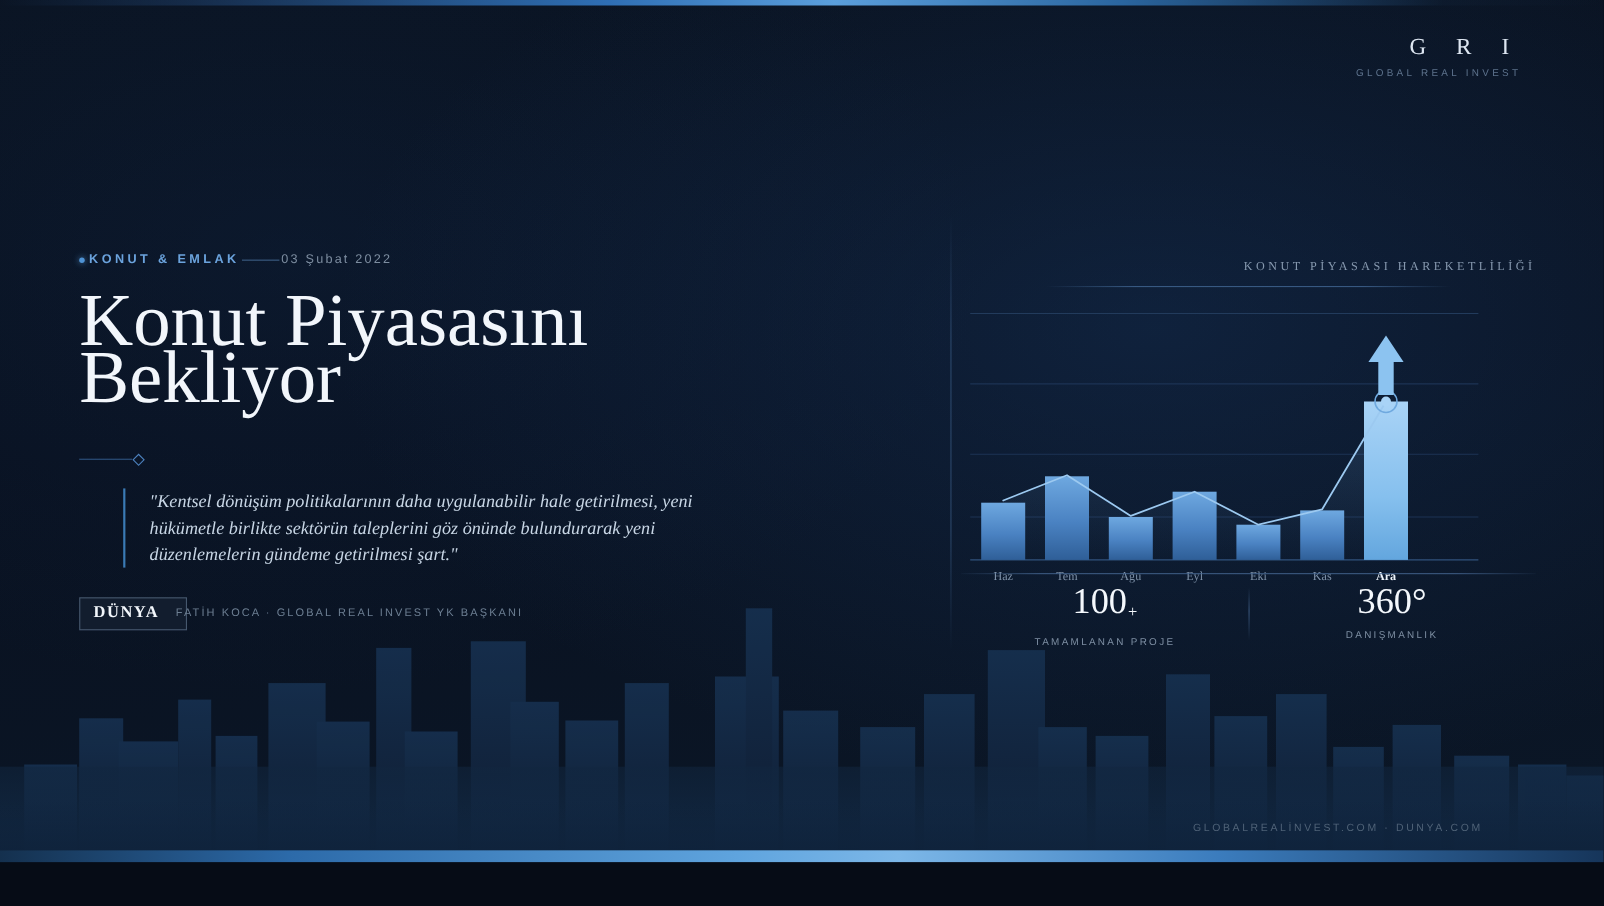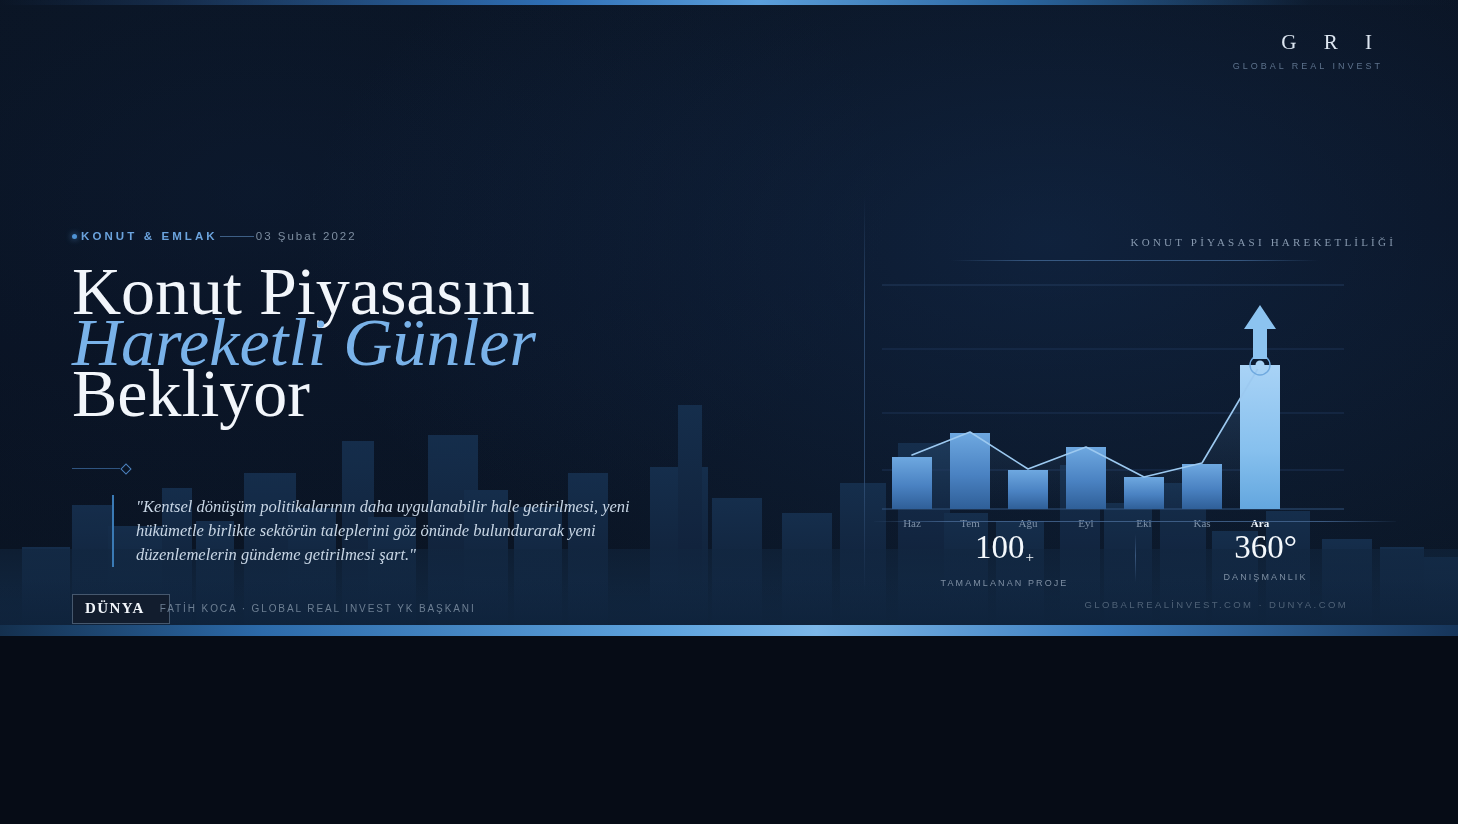--- a/index.html
+++ b/index.html
@@ -3,21 +3,21 @@
 <meta charset="utf-8">
 <style>
   html, body {
     margin: 0;
     padding: 0;
     background: #060c16;
   }
   .stage {
     position: relative;
     width: 1458px;
-    height: 636px;
+    height: 784px;
     overflow: hidden;
     background:
       radial-gradient(1100px 620px at 72% 38%, rgba(30,72,126,0.30) 0%, rgba(12,24,42,0.0) 68%),
       radial-gradient(900px 560px at 18% 30%, rgba(18,44,80,0.26) 0%, rgba(10,19,33,0.0) 70%),
       linear-gradient(175deg, #0a1321 0%, #091120 46%, #0b1727 100%);
     font-family: "Liberation Sans", sans-serif;
     color: #e8eef6;
     user-select: none;
   }
 
@@ -301,21 +301,20 @@
 
     <div class="kicker">
       <span class="kicker-dot"></span>
       <span class="kicker-label">KONUT &amp; EMLAK</span>
       <span class="kicker-rule"></span>
       <span class="kicker-date">03 Şubat 2022</span>
     </div>
 
     <h1 class="headline">
       <span class="hl-line">Konut Piyasasını</span>
-      <span class="hl-accent">Hareketli Günler</span>
       <span class="hl-line">Bekliyor</span>
     </h1>
 
     <div class="divider">
       <span class="divider-line"></span>
       <span class="divider-diamond"></span>
     </div>
 
     <blockquote class="quote">
       <p>"Kentsel dönüşüm politikalarının daha uygulanabilir hale getirilmesi, yeni hükümetle birlikte sektörün taleplerini göz önünde bulundurarak yeni düzenlemelerin gündeme getirilmesi şart."</p>

